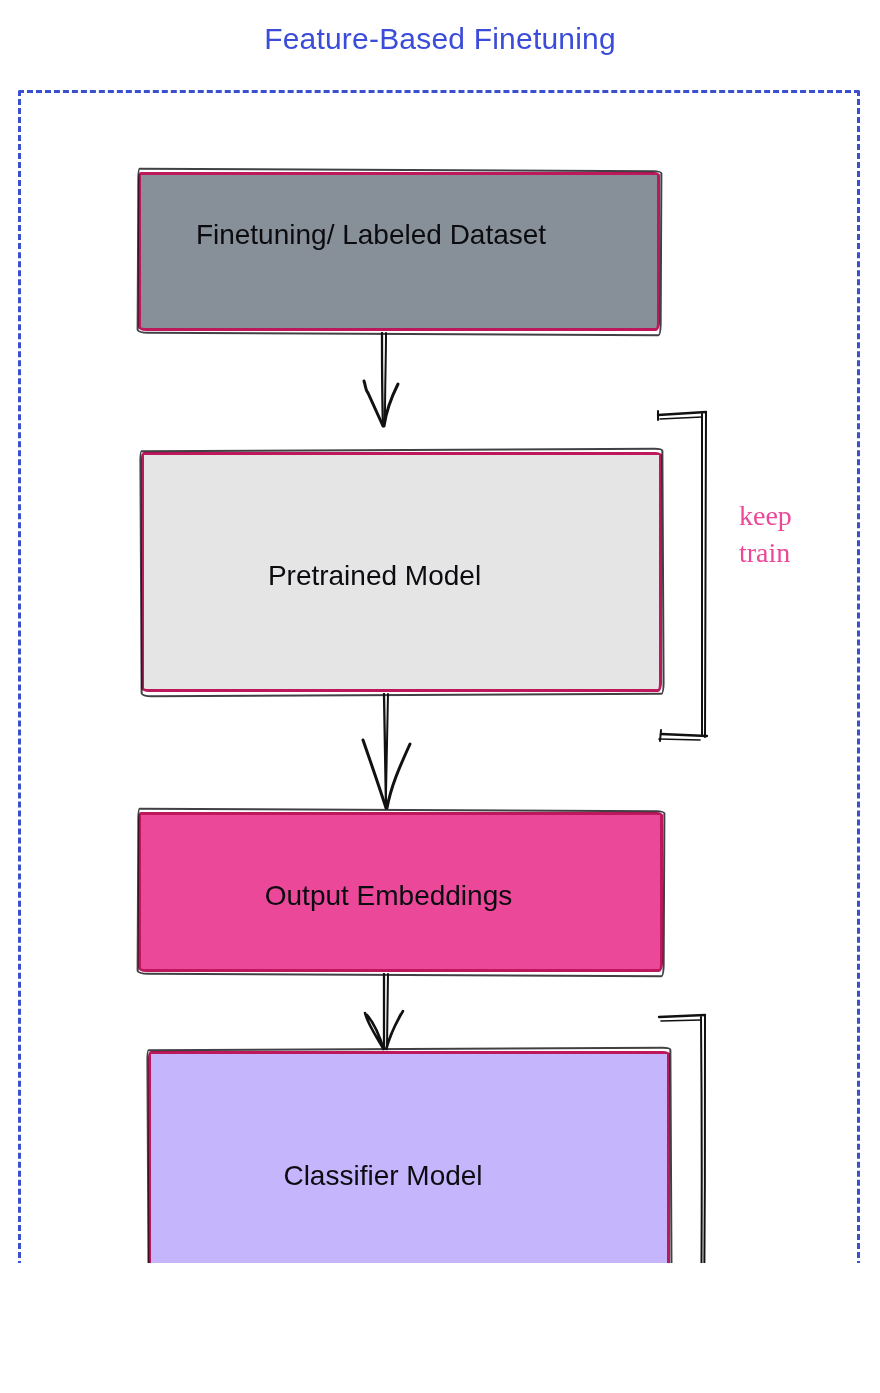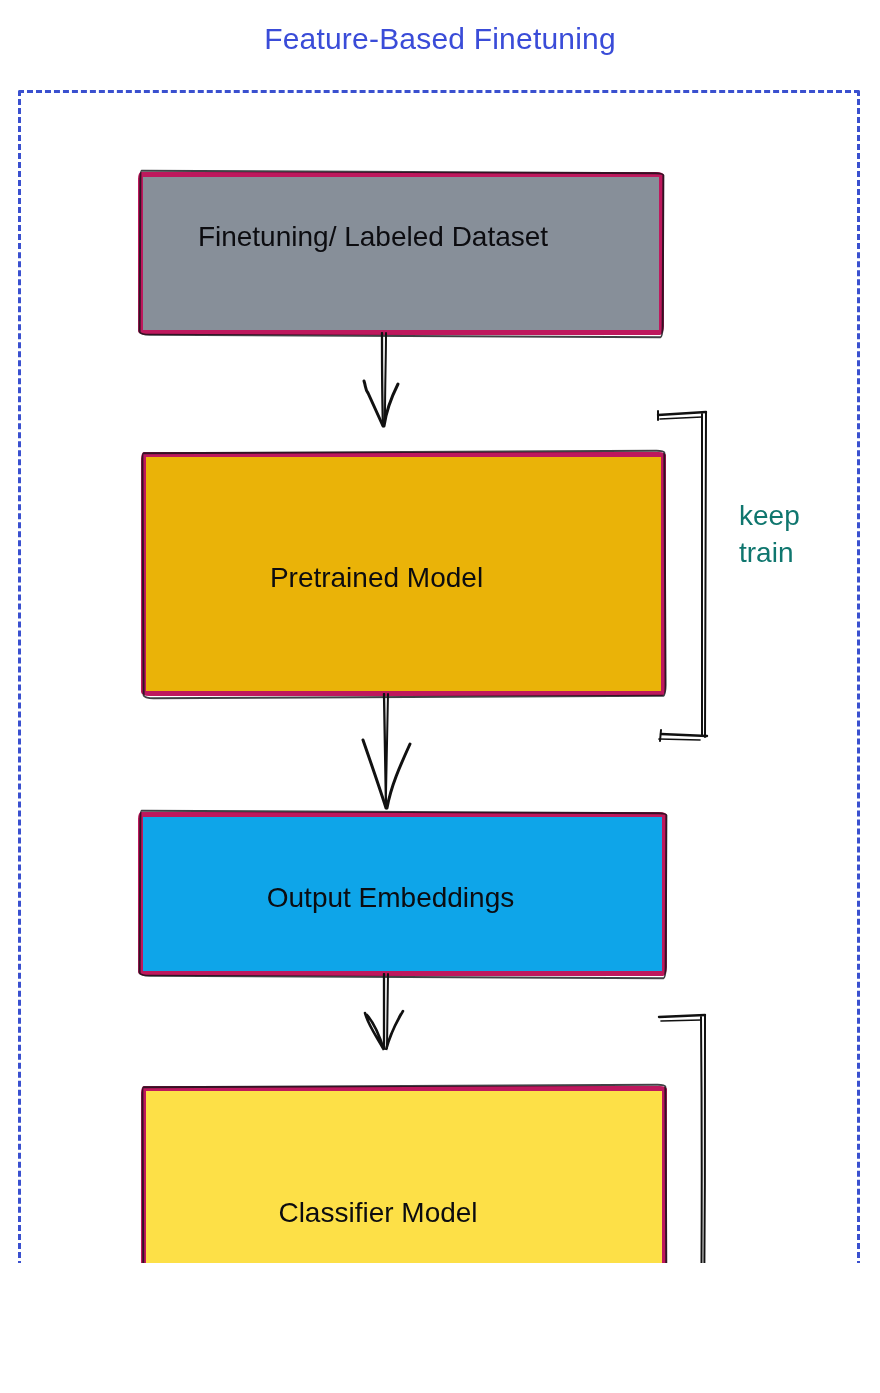--- a/index.html
+++ b/index.html
@@ -10,42 +10,42 @@
   .title{
     position:absolute;top:22px;left:0;width:880px;text-align:center;
     font-size:30px;color:#3a4cd8;letter-spacing:.2px;
   }
   .frame{
     position:absolute;left:18px;top:90px;width:836px;height:1279px;
     border:3px dashed #3a50cf;border-radius:2px;
   }
   .node{
     position:absolute;display:flex;align-items:center;justify-content:center;
-    border:5px solid #be185d;font-size:28px;color:#0c0c10;
+    border:3px solid #be185d;font-size:28px;color:#0c0c10;
     border-radius:3px 7px 4px 8px / 7px 3px 9px 4px;
   }
   .node::after{
     content:"";position:absolute;inset:-6px -5px -7px -4px;pointer-events:none;
     border:2px solid rgba(17,17,22,.8);
     border-radius:2px 9px 3px 11px / 10px 3px 12px 4px;
     transform:rotate(.28deg);
   }
   .node.alt::after{transform:rotate(-.3deg);}
   #node-dataset   {left:138px;top:172px;width:516px;height:153px;background:#878f99;}
-  #node-pretrained{left:141px;top:452px;width:515px;height:234px;background:#eab308;}
-  #node-embeddings{left:138px;top:812px;width:519px;height:154px;background:#0ea5e9;}
-  #node-classifier{left:141px;top:1051px;width:516px;height:234px;background:#fde047;margin-top:35px;}
+  #node-pretrained{left:141px;top:452px;width:515px;height:234px;background:#e5e5e5;}
+  #node-embeddings{left:138px;top:812px;width:519px;height:154px;background:#ec4899;}
+  #node-classifier{left:148px;top:1051px;width:516px;height:234px;background:#c4b5fd;}
   #node-dataset    .node-label{transform:translate(-28px,-17px);}
   #node-pretrained .node-label{transform:translate(-27px,4px);}
   #node-embeddings .node-label{transform:translate(-12px,4px);}
   #node-classifier .node-label{transform:translate(-26px,5px);}
   .sketch{position:absolute;}
   .sketch path{fill:none;stroke:#111;stroke-linecap:round;}
   .note{
-    position:absolute;font-size:28px;line-height:37px;color:#0f766e;
+    position:absolute;font-size:28px;line-height:37px;color:#ec4899;font-family:Liberation Serif, serif;
   }
   #note-frozen{left:739px;top:497px;}
   #note-train {left:739px;top:1098px;}
 </style>
 </head>
 <body>
 
 <div class="page">
 
   <div class="title">Feature-Based Finetuning</div>

